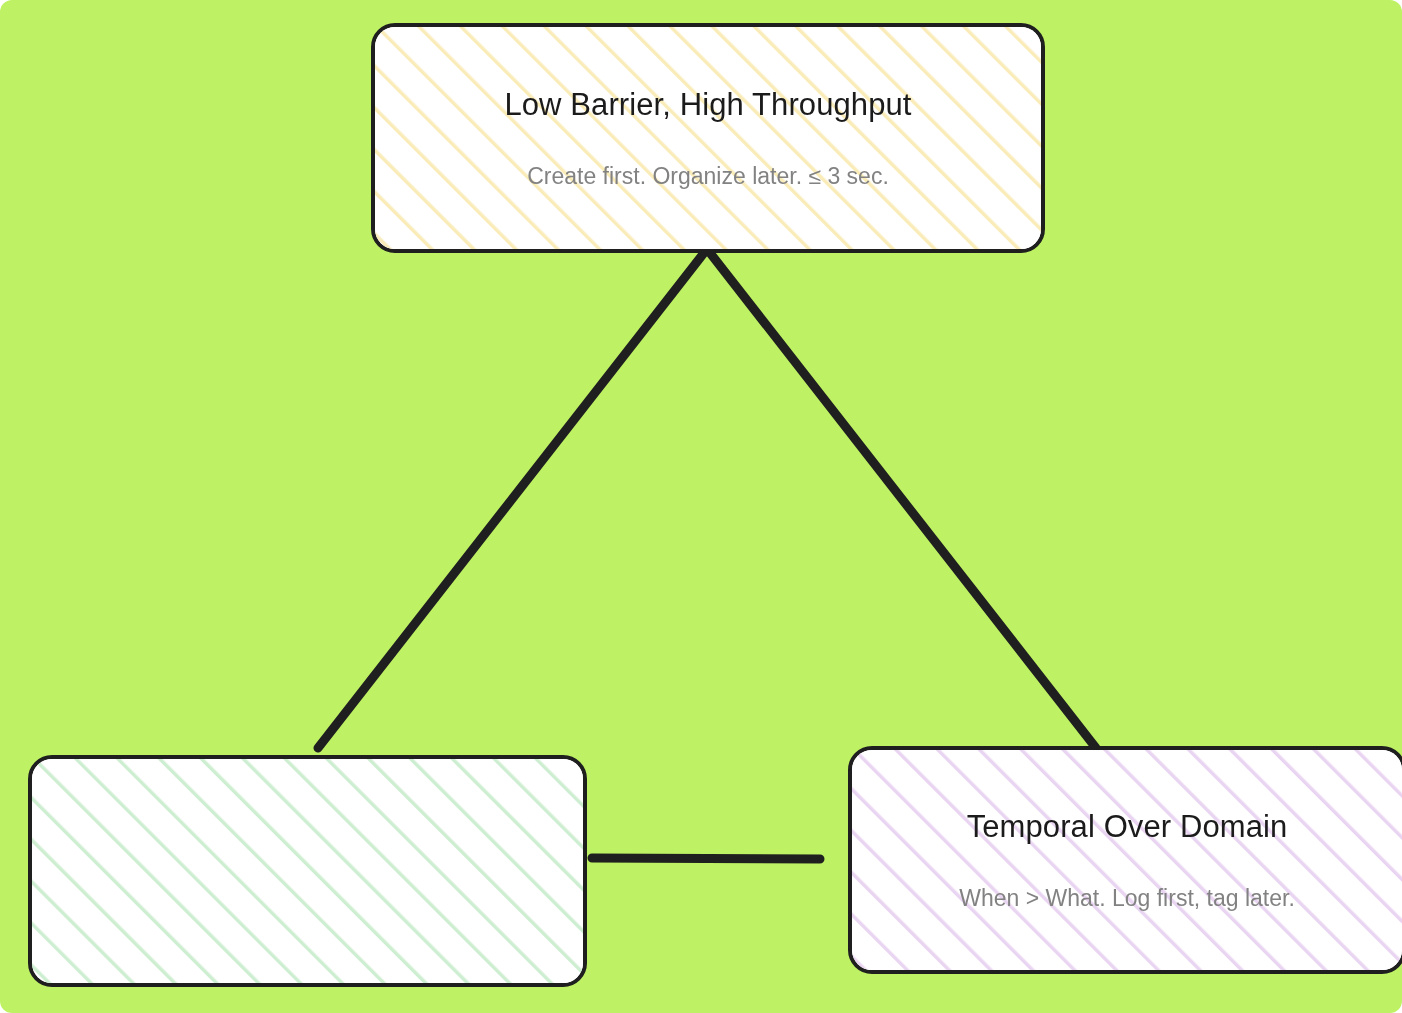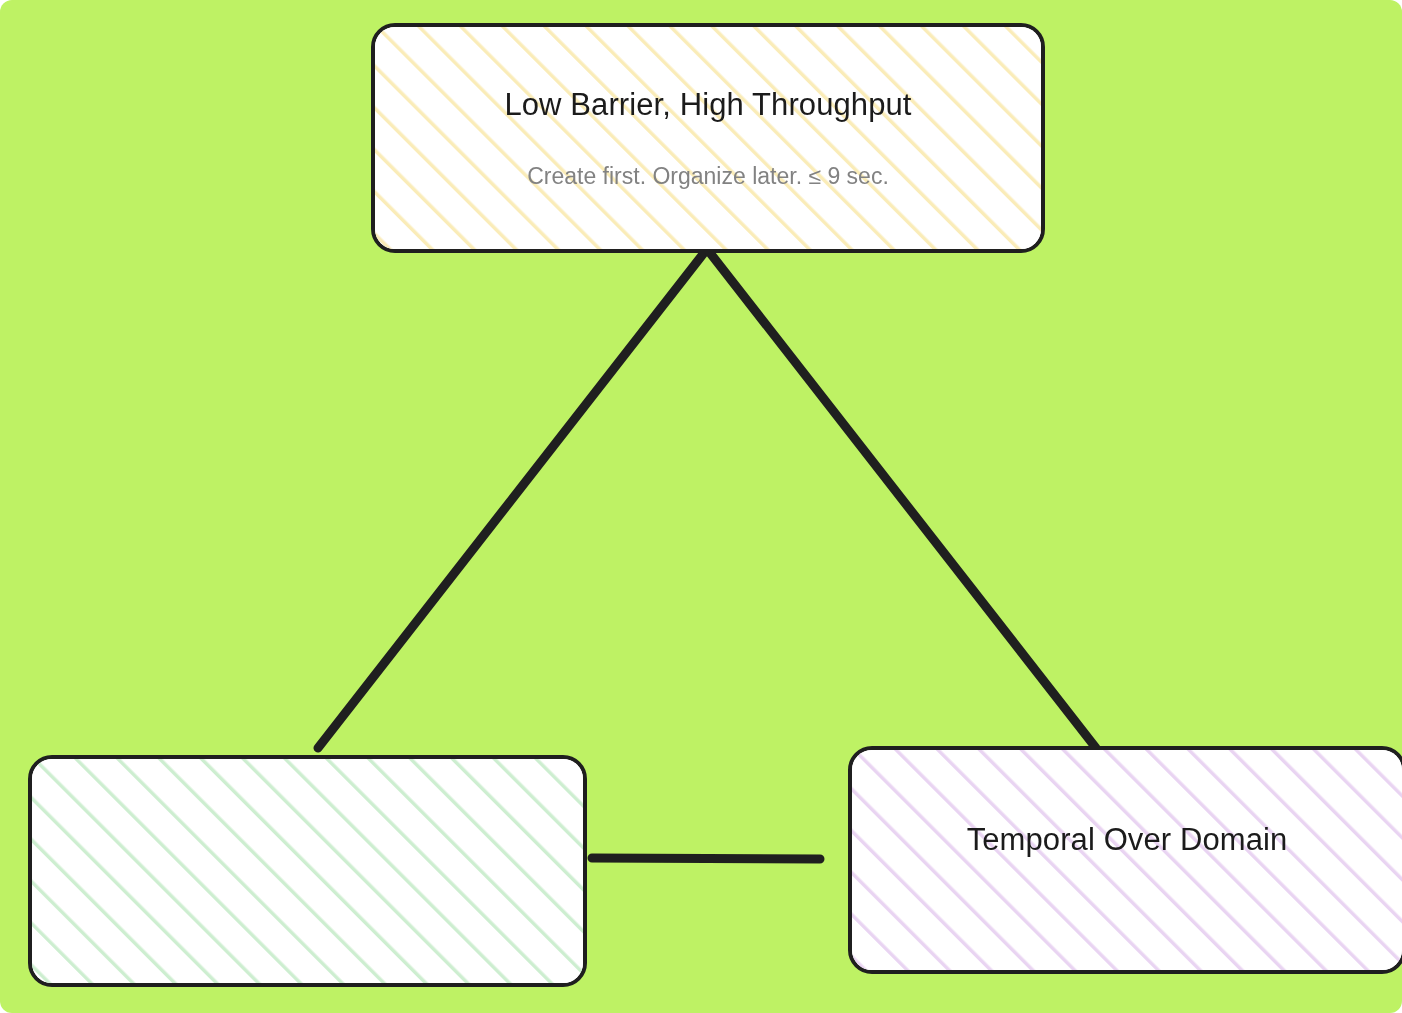--- a/index.html
+++ b/index.html
@@ -133,32 +133,33 @@
       <path id="edge-c" d="M 592 858 L 820 859"></path>
     </g>
   </svg>
 
   <div class="node" id="node-top">
     <svg class="hatch" viewBox="0 0 682 238" preserveAspectRatio="none">
       <rect x="0" y="0" width="682" height="238" rx="26" ry="26" fill="url(#hatch-yellow)"></rect>
     </svg>
     <div class="label-wrap">
       <span class="node-title">Low Barrier, High Throughput</span>
-      <span class="node-subtitle">Create first. Organize later. ≤ 9 sec.</span>
+      <span class="node-subtitle">Create first. Organize later. ≤ 3 sec.</span>
     </div>
   </div>
 
   <div class="node" id="node-left">
     <svg class="hatch" viewBox="0 0 567 240" preserveAspectRatio="none">
       <rect x="0" y="0" width="567" height="240" rx="26" ry="26" fill="url(#hatch-green)"></rect>
     </svg>
   </div>
 
   <div class="node" id="node-right">
     <svg class="hatch" viewBox="0 0 566 236" preserveAspectRatio="none">
       <rect x="0" y="0" width="566" height="236" rx="26" ry="26" fill="url(#hatch-purple)"></rect>
     </svg>
     <div class="label-wrap">
       <span class="node-title">Temporal Over Domain</span>
+      <span class="node-subtitle">When &gt; What. Log first, tag later.</span>
     </div>
   </div>
 
 </div>
 
 </body></html>

